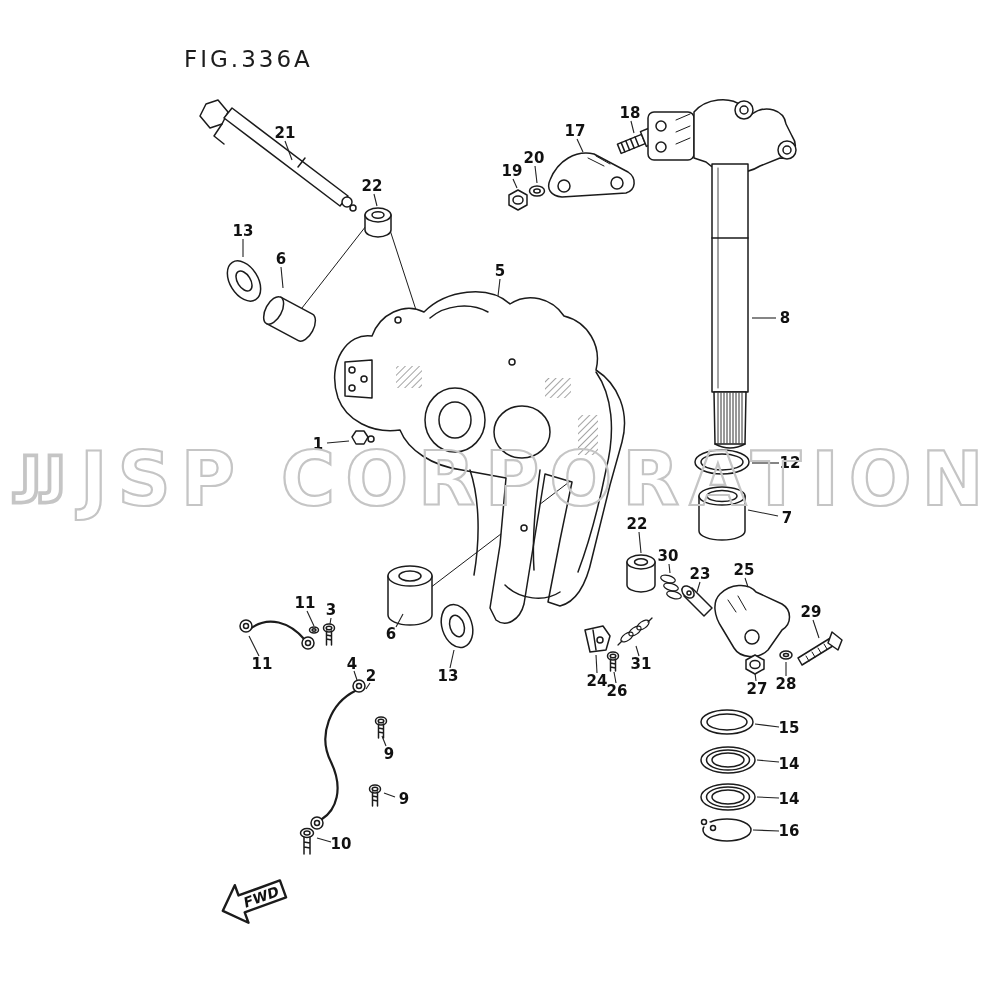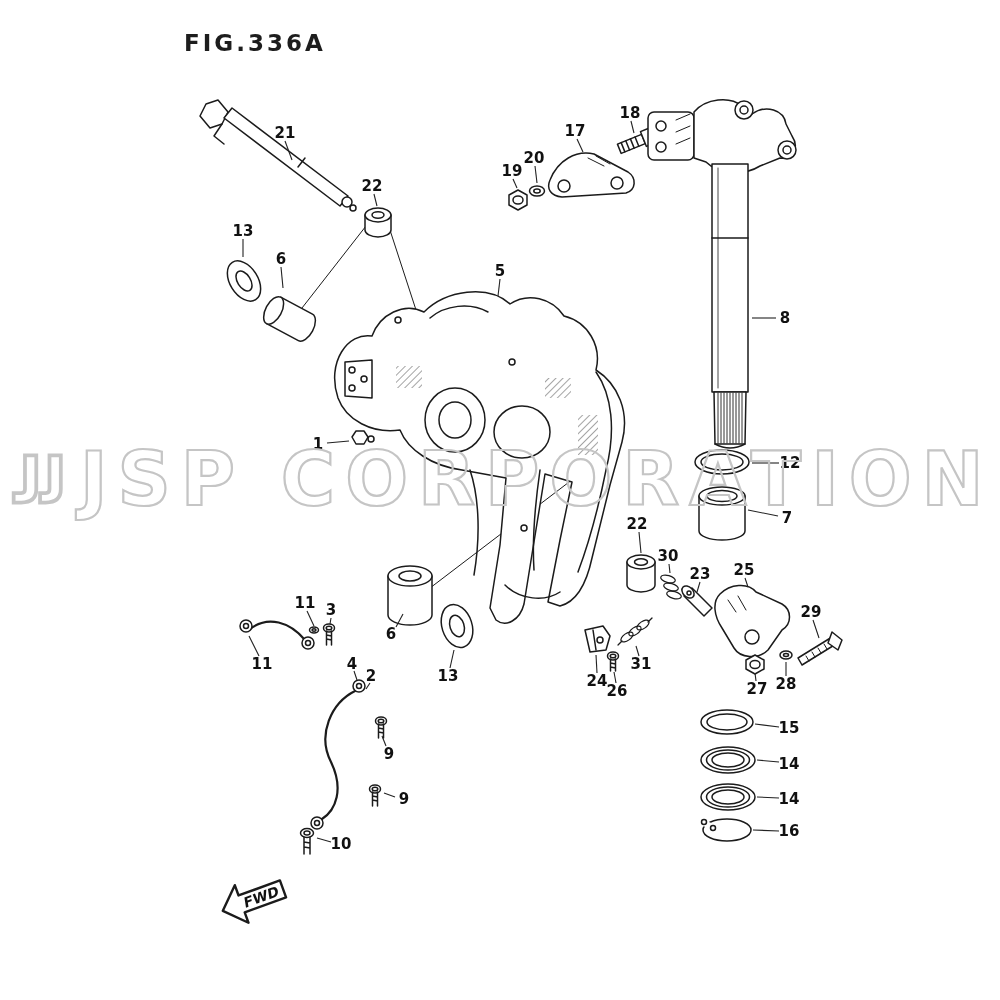--- a/index.html
+++ b/index.html
@@ -1,20 +1,20 @@
 <!DOCTYPE html>
 <html style="--wm-color: #c5c5c5; --line-color: #1b1b1b;"><head>
 <meta charset="utf-8">
 <style>
   html,body{margin:0;padding:0;background:#ffffff;}
   body{width:1000px;height:1000px;position:relative;overflow:hidden;
        font-family:"DejaVu Sans", sans-serif;}
   .stage{position:absolute;inset:0;width:1000px;height:1000px;}
-  #fig-title{position:absolute;left:184px;top:30px;font-size:23px;letter-spacing:3px;
-             color:#1d1d1d;font-weight:700;}
+  #fig-title{position:absolute;left:184px;top:46px;font-size:23px;letter-spacing:3px;
+             color:#1d1d1d;font-weight:400;}
   svg.diagram{position:absolute;left:0;top:0;}
   #drawing{stroke:var(--line-color,#1b1b1b);}
   #leaders-layer line{stroke:#222;stroke-width:1.1;}
   .part-label{font-family:"DejaVu Sans",sans-serif;font-size:15px;font-weight:bold;
               fill:#111;text-anchor:middle;dominant-baseline:central;}
   .fwd-text{font-family:"DejaVu Sans",sans-serif;font-size:14px;font-weight:bold;
             font-style:italic;fill:#111;text-anchor:middle;dominant-baseline:central;}
   .watermark{position:absolute;left:8px;top:436px;height:86px;display:flex;align-items:center;
              white-space:nowrap;pointer-events:none;z-index:5;}
   .wm-text{font-size:74px;font-weight:700;letter-spacing:10px;color:transparent;

